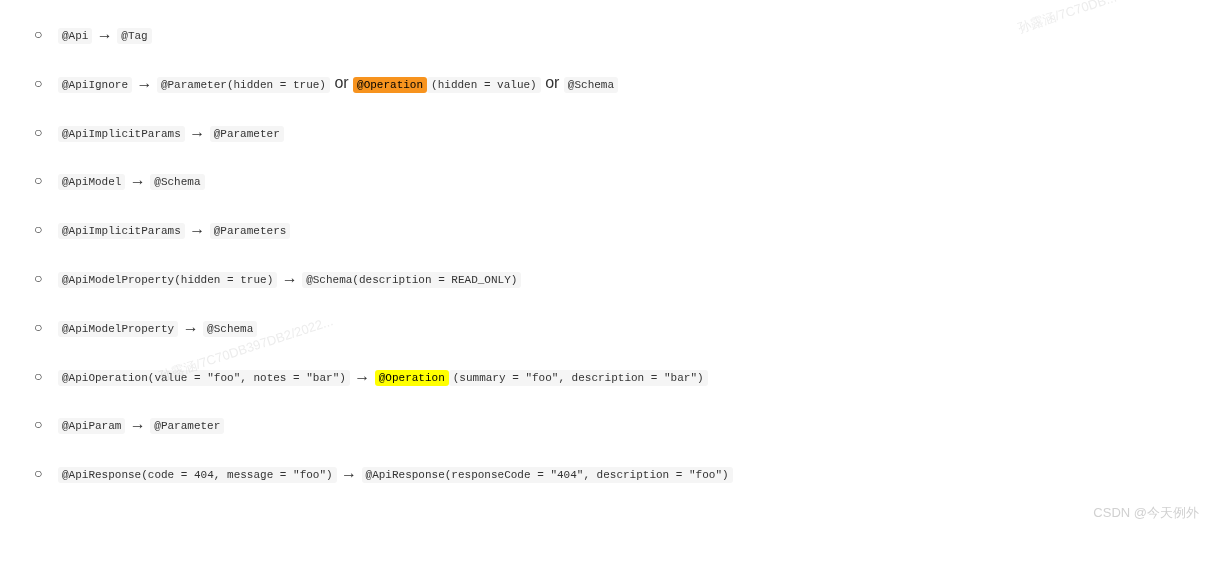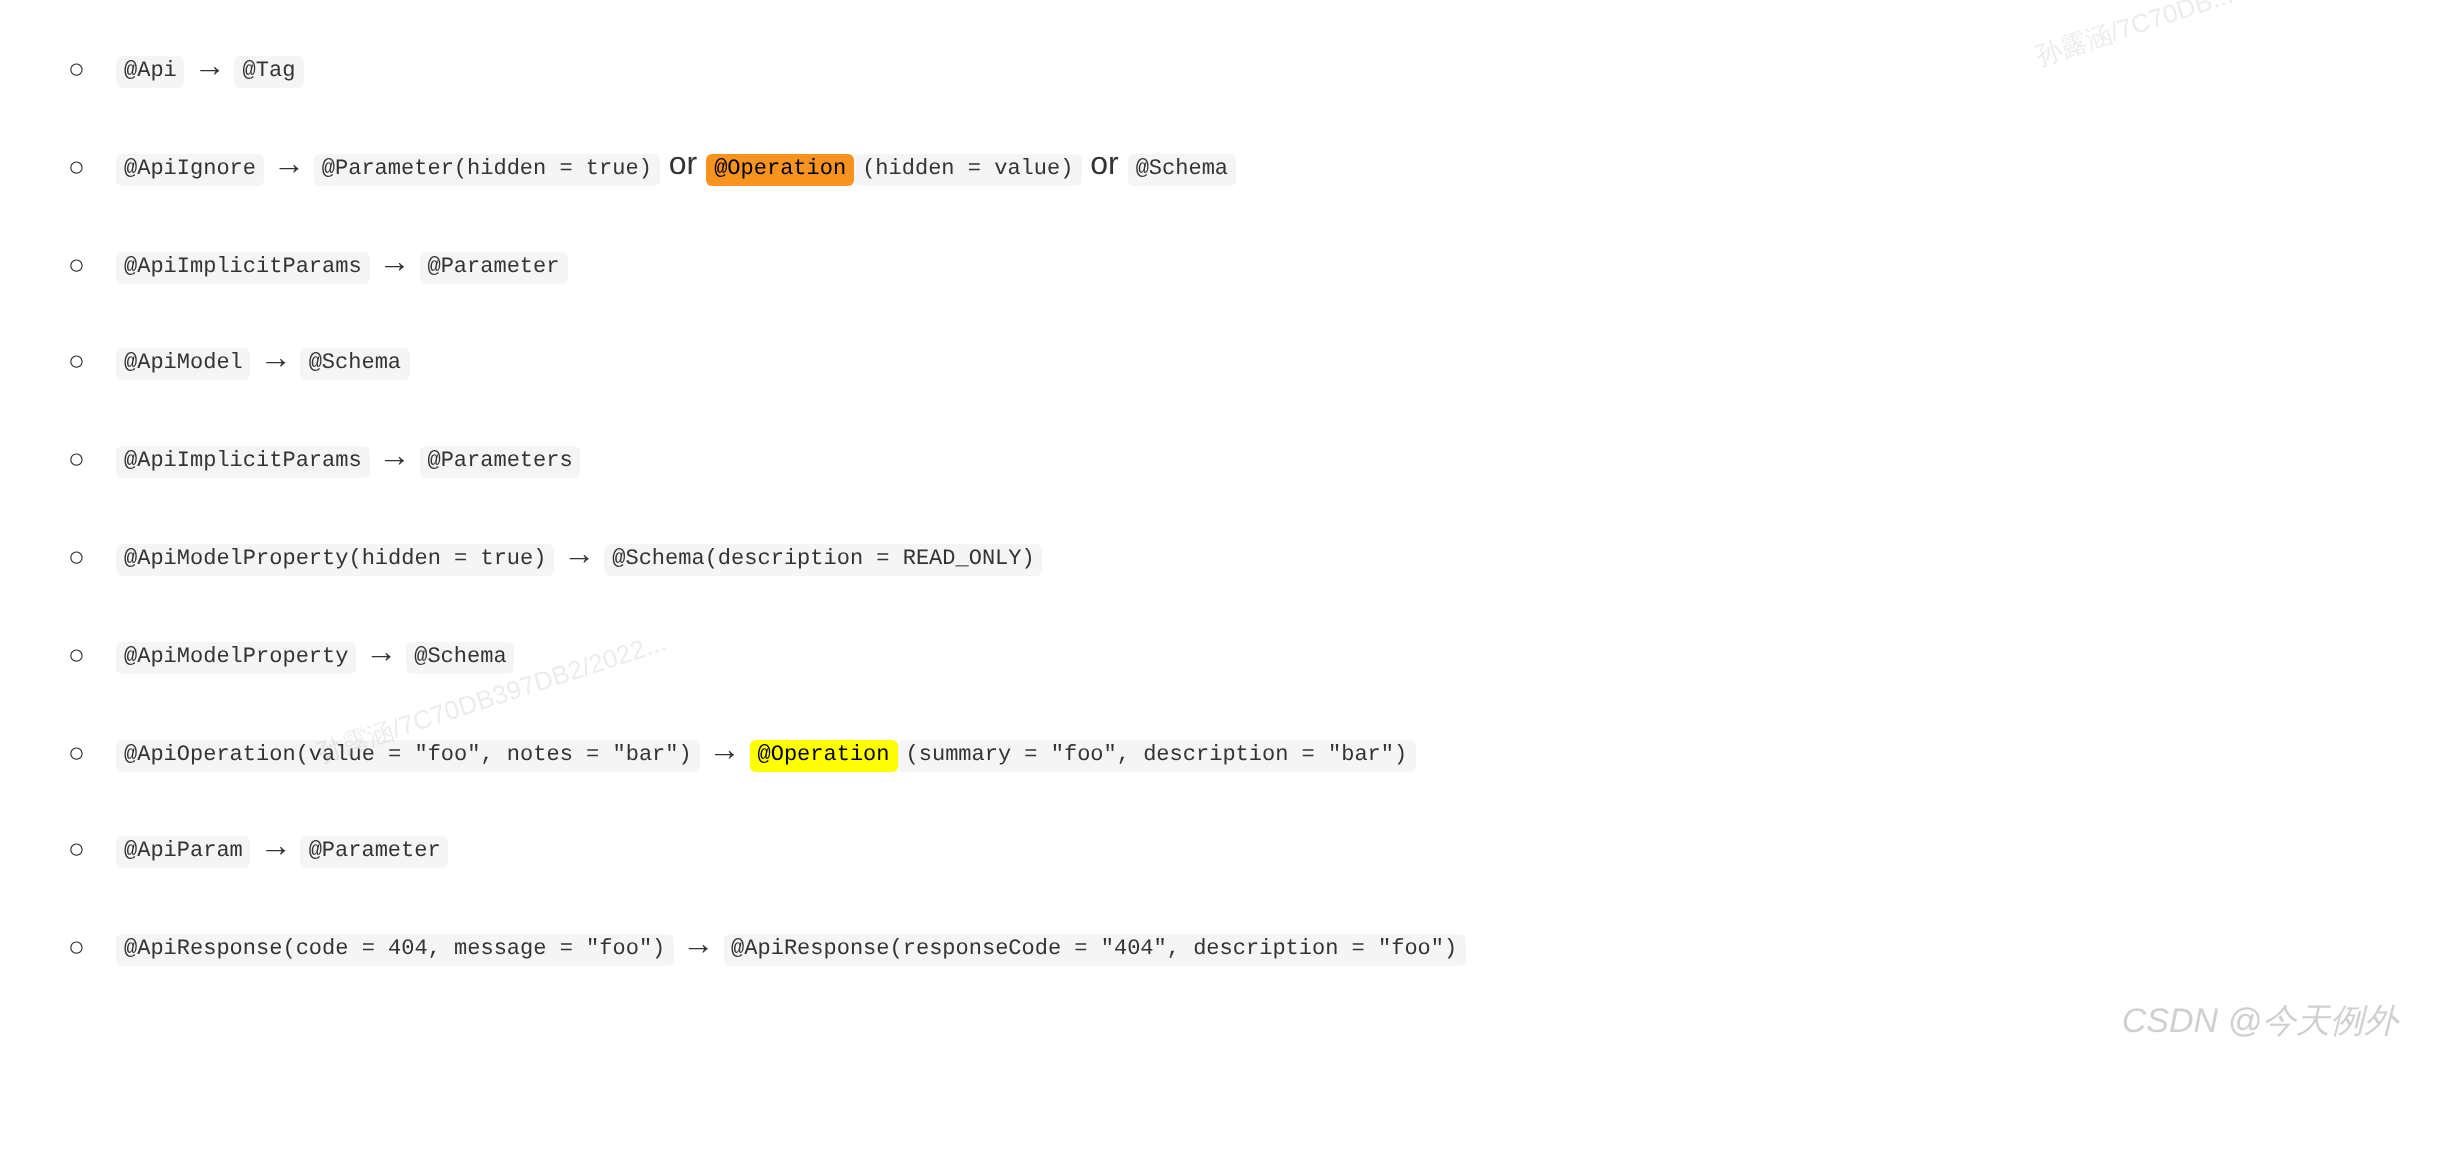--- a/index.html
+++ b/index.html
@@ -58,22 +58,21 @@
       pointer-events: none;
       white-space: nowrap;
     }
     .wm1 { top: 4px; right: 100px; }
     .wm2 { top: 340px; left: 155px; }
     .csdn {
       position: absolute;
       bottom: 6px;
       right: 20px;
       color: rgba(150,150,150,0.45);
-      font-size: 17px;
-      font-style: italic;
+      font-size: 13px;
     }
   </style>
 </head>
 <body>
 
 <ul id="list">
     <li><span class="code">@Api</span><span class="plain"> → </span><span class="code">@Tag</span></li>
     <li><span class="code">@ApiIgnore</span><span class="plain"> → </span><span class="code">@Parameter(hidden = true)</span><span class="plain"> or </span><span class="code hl-orange">@Operation</span><span class="code">(hidden = value)</span><span class="plain"> or </span><span class="code">@Schema</span></li>
     <li><span class="code">@ApiImplicitParams</span><span class="plain"> → </span><span class="code">@Parameter</span></li>
     <li><span class="code">@ApiModel</span><span class="plain"> → </span><span class="code">@Schema</span></li>

